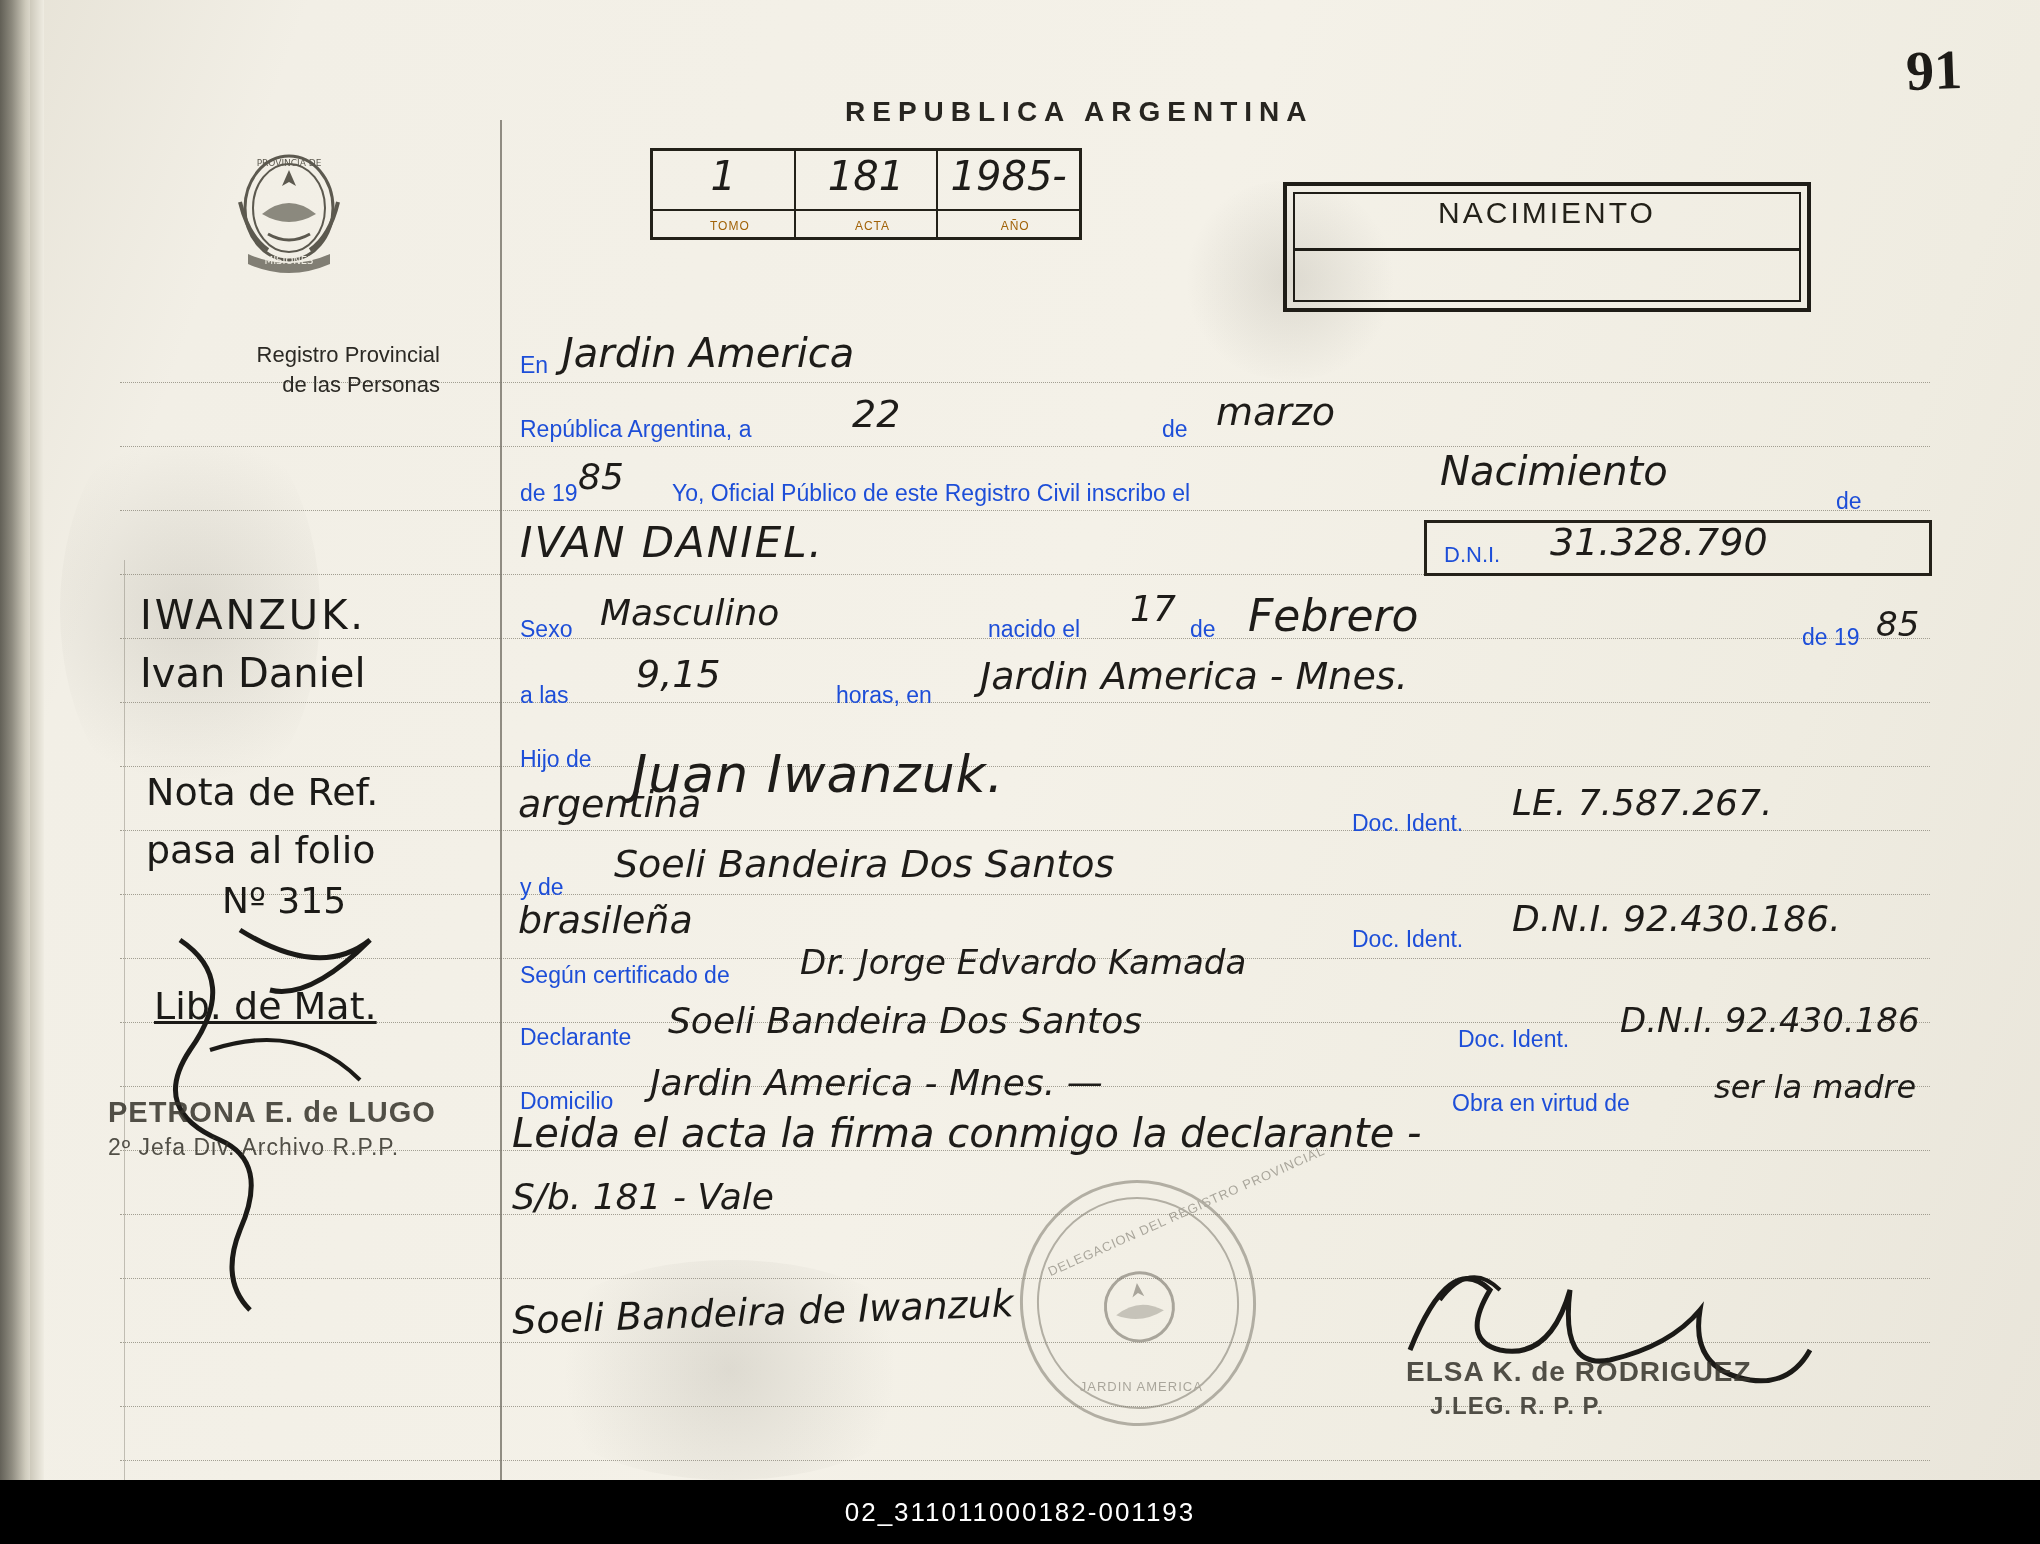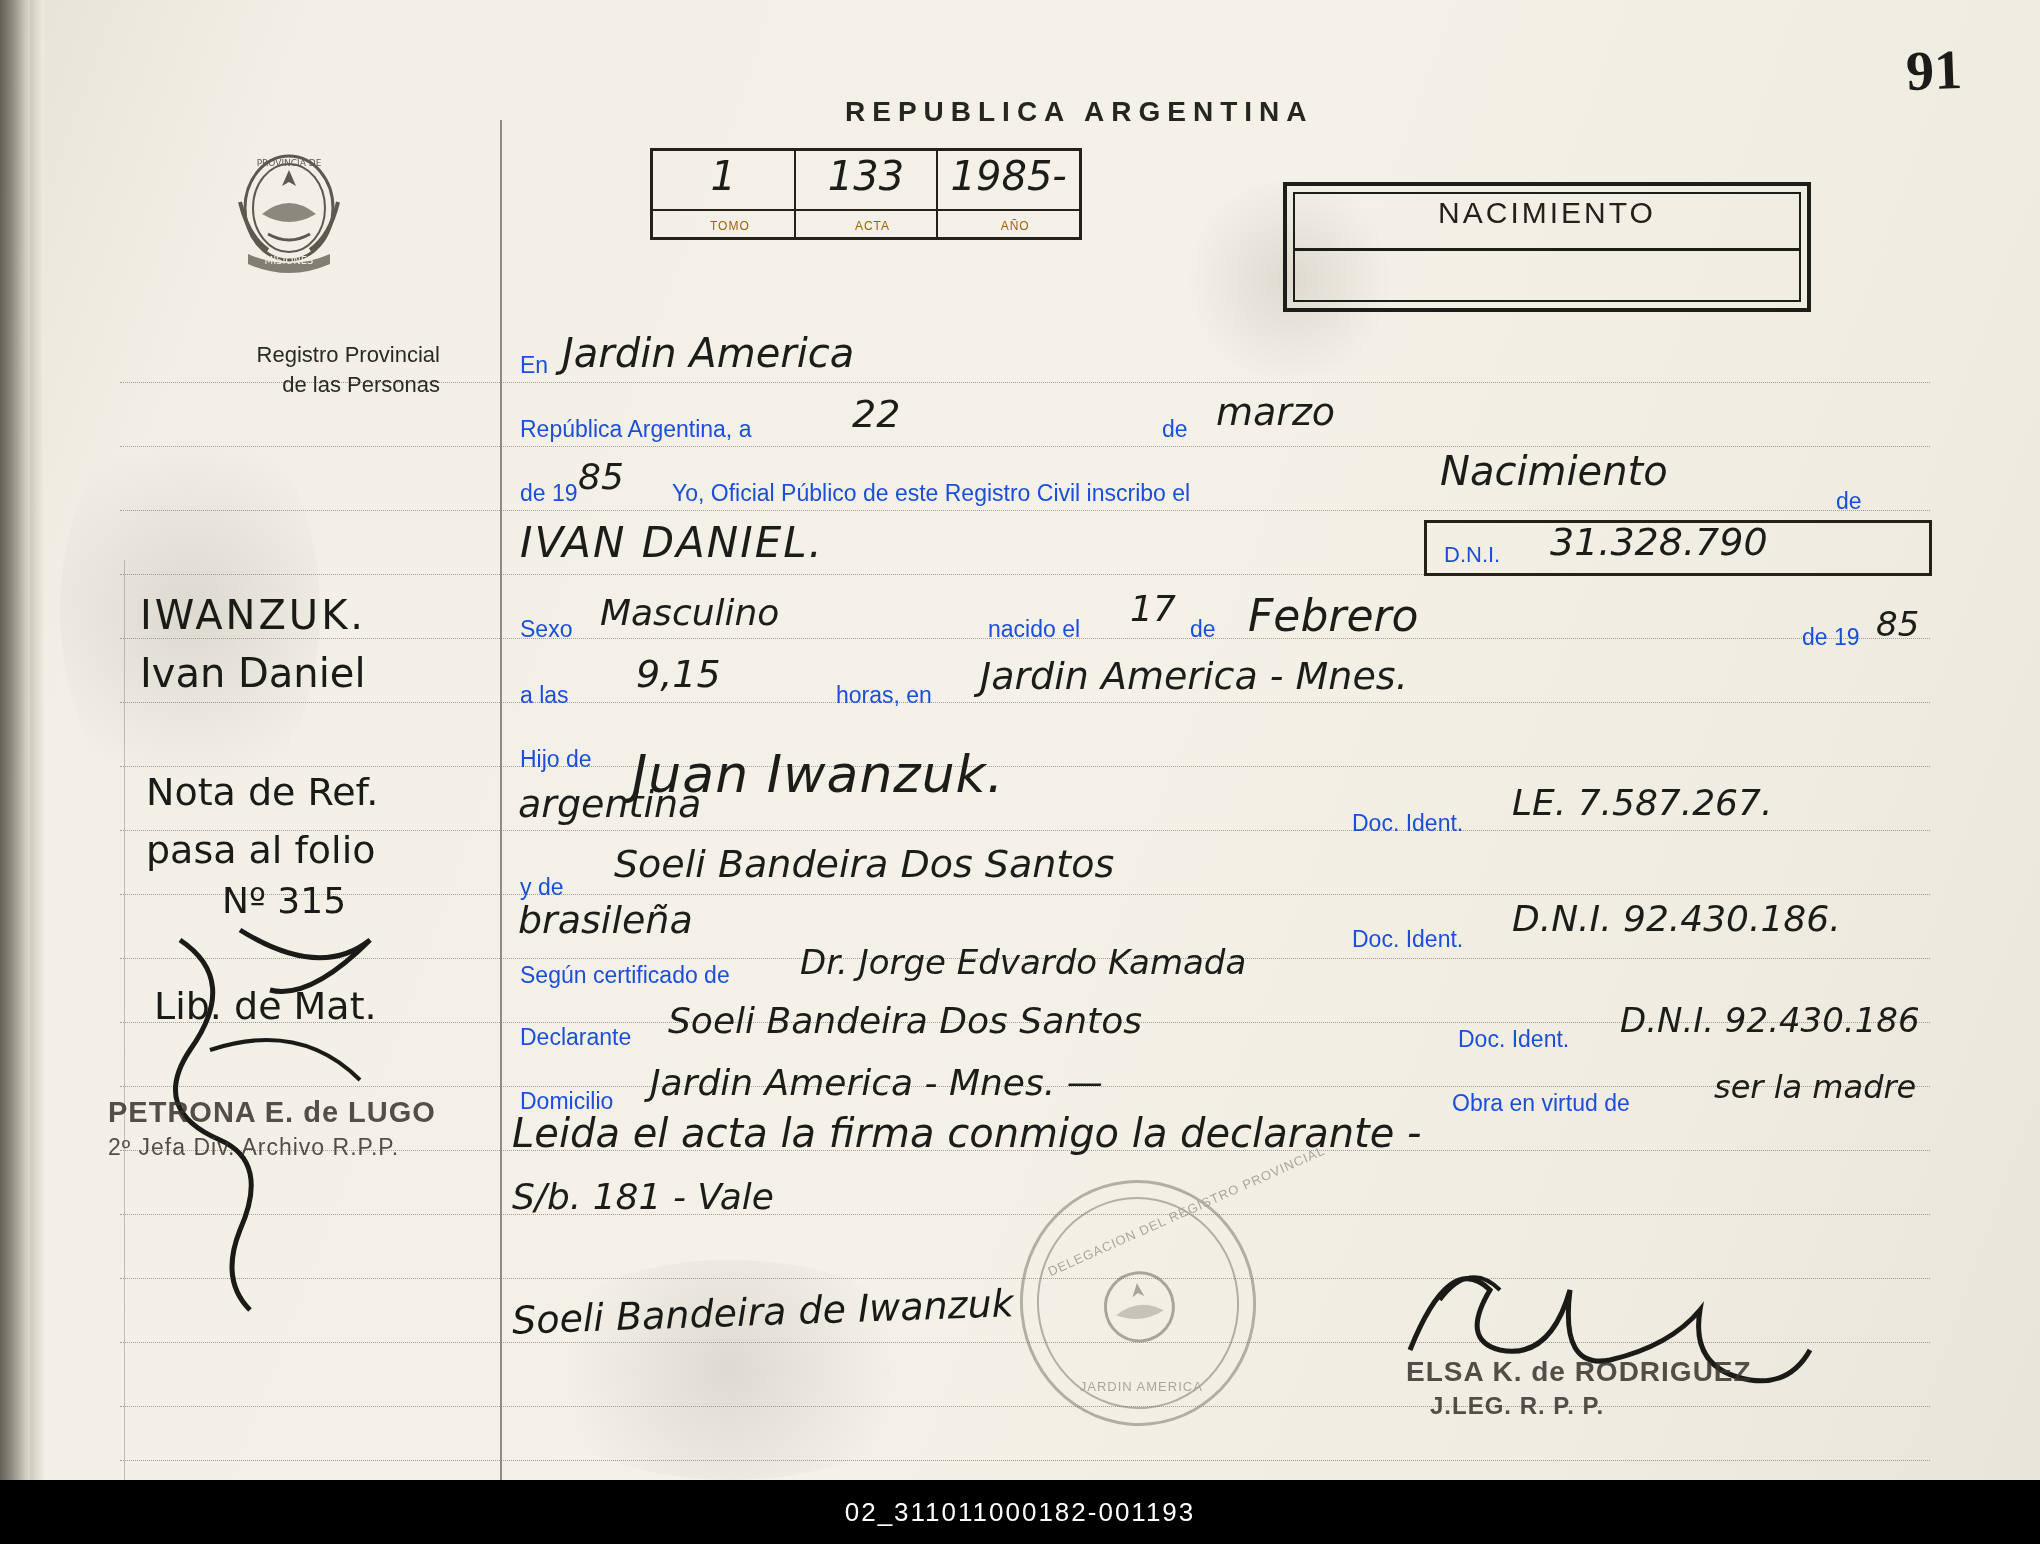--- a/index.html
+++ b/index.html
@@ -339,21 +339,21 @@
     <div>de las Personas</div>
   </div>
 
   <div id="tabox">
     <div class="cell">
       <div class="hand hw" style="font-size:40px;">1</div>
       <div class="divline"></div>
       <div class="cap">TOMO</div>
     </div>
     <div class="cell">
-      <div class="hand hw" style="font-size:40px;">133</div>
+      <div class="hand hw" style="font-size:40px;">181</div>
       <div class="divline"></div>
       <div class="cap">ACTA</div>
     </div>
     <div class="cell">
       <div class="hand hw" style="font-size:40px;">1985-</div>
       <div class="divline"></div>
       <div class="cap">AÑO</div>
     </div>
   </div>
 
@@ -447,21 +447,21 @@
       <path d="M22 44 q24 -16 48 0 q-24 12 -48 0 Z" fill="#6e6a5f" opacity=".6"></path>
     </svg>
   </div>
 
   <div class="mcol" style="top:592px;font-size:40px;letter-spacing:3px;">IWANZUK.</div>
   <div class="mcol" style="top:650px;font-size:40px;">Ivan Daniel</div>
 
   <div class="mcol" style="top:770px;left:146px;font-size:38px;">Nota de Ref.</div>
   <div class="mcol" style="top:828px;left:146px;font-size:38px;">pasa al folio</div>
   <div class="mcol" style="top:880px;left:222px;font-size:36px;">Nº 315</div>
-  <div class="mcol" style="top:984px;left:154px;font-size:38px;">Lib. de Mat.</div>
+  <div class="mcol" style="top:984px;left:154px;font-size:38px;text-decoration:underline;">Lib. de Mat.</div>
 
   <svg style="position:absolute;left:150px;top:900px;" width="320" height="420">
     <path d="M30 40 q60 40 10 110 q-40 60 30 90 q50 22 20 90 q-20 50 10 80" fill="none" stroke="#1b1a17" stroke-width="5"></path>
     <path d="M90 30 q80 50 130 10 q-60 60 -100 50" fill="none" stroke="#1b1a17" stroke-width="5"></path>
     <path d="M60 150 q90 -30 150 30" fill="none" stroke="#1b1a17" stroke-width="4"></path>
   </svg>
 
   <div class="rubber" style="left:108px;top:1096px;font-size:29px;">PETRONA E. de LUGO</div>
   <div class="rubber" style="left:108px;top:1134px;font-size:23px;font-weight:normal;">2º Jefa Div. Archivo  R.P.P.</div>
 

